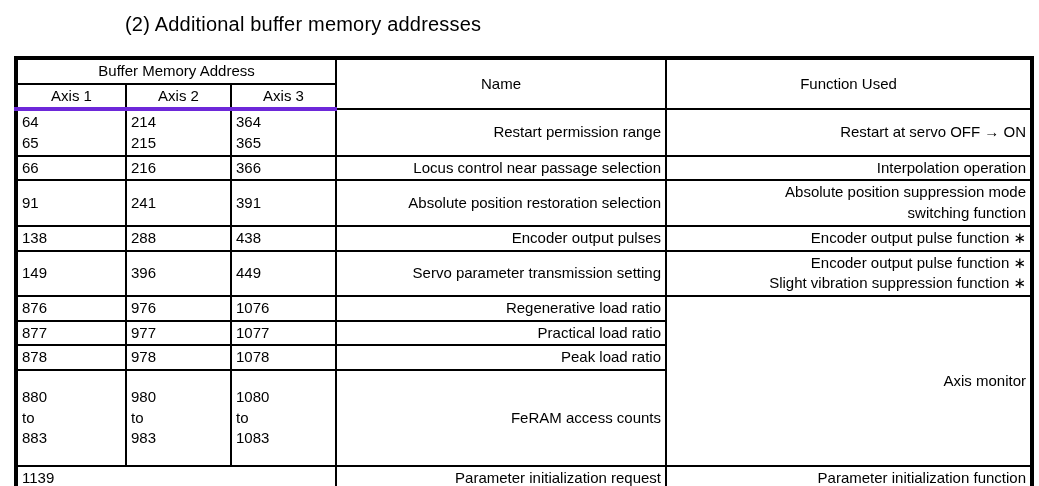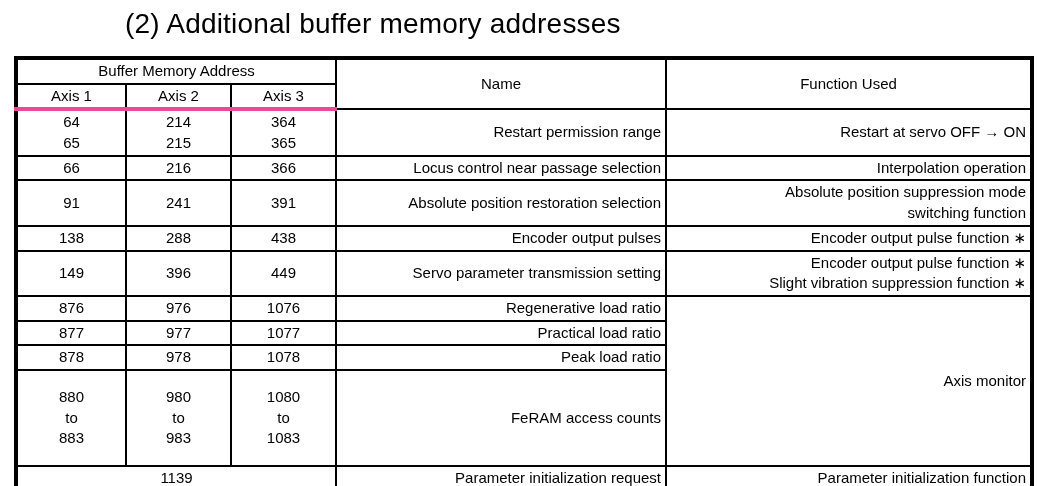--- a/index.html
+++ b/index.html
@@ -8,21 +8,21 @@
     width: 1039px;
     height: 486px;
     font-family: "Liberation Sans", sans-serif;
     color: #000000;
     overflow: hidden;
   }
   .page { position: relative; width: 1039px; height: 486px; }
 
   .title {
     margin: 9px 0 14px 125px;
-    font-size: 28px;
+    font-size: 20px;
     line-height: 30px;
     letter-spacing: 0.2px;
     white-space: nowrap;
   }
 
   table.bmtable {
     position: absolute;
     left: 14px;
     top: 47px;
     width: 1016px;
@@ -35,25 +35,25 @@
   table.bmtable td {
     border: 2px solid #000000;
     padding: 1px 4px;
     vertical-align: middle;
     font-weight: normal;
     overflow: hidden;
   }
   
   table.bmtable { border: 4px solid #000000; }
   
-  table.bmtable thead tr.axis-row th { border-bottom: 4px solid #ec4899; margin-top: 16px; }
+  table.bmtable thead tr.axis-row th { border-bottom: 4px solid #6d28d9; margin-top: 16px; }
 
   th.hdr { text-align: center; font-size: 15px; }
   td.num {
-    text-align: center;
+    text-align: left;
     white-space: pre-line;
   }
   td.txt {
     text-align: right;
     padding-left: 7px;
     white-space: pre-line;
   }
   .footnote {
     position: absolute;
     left: 15px;

